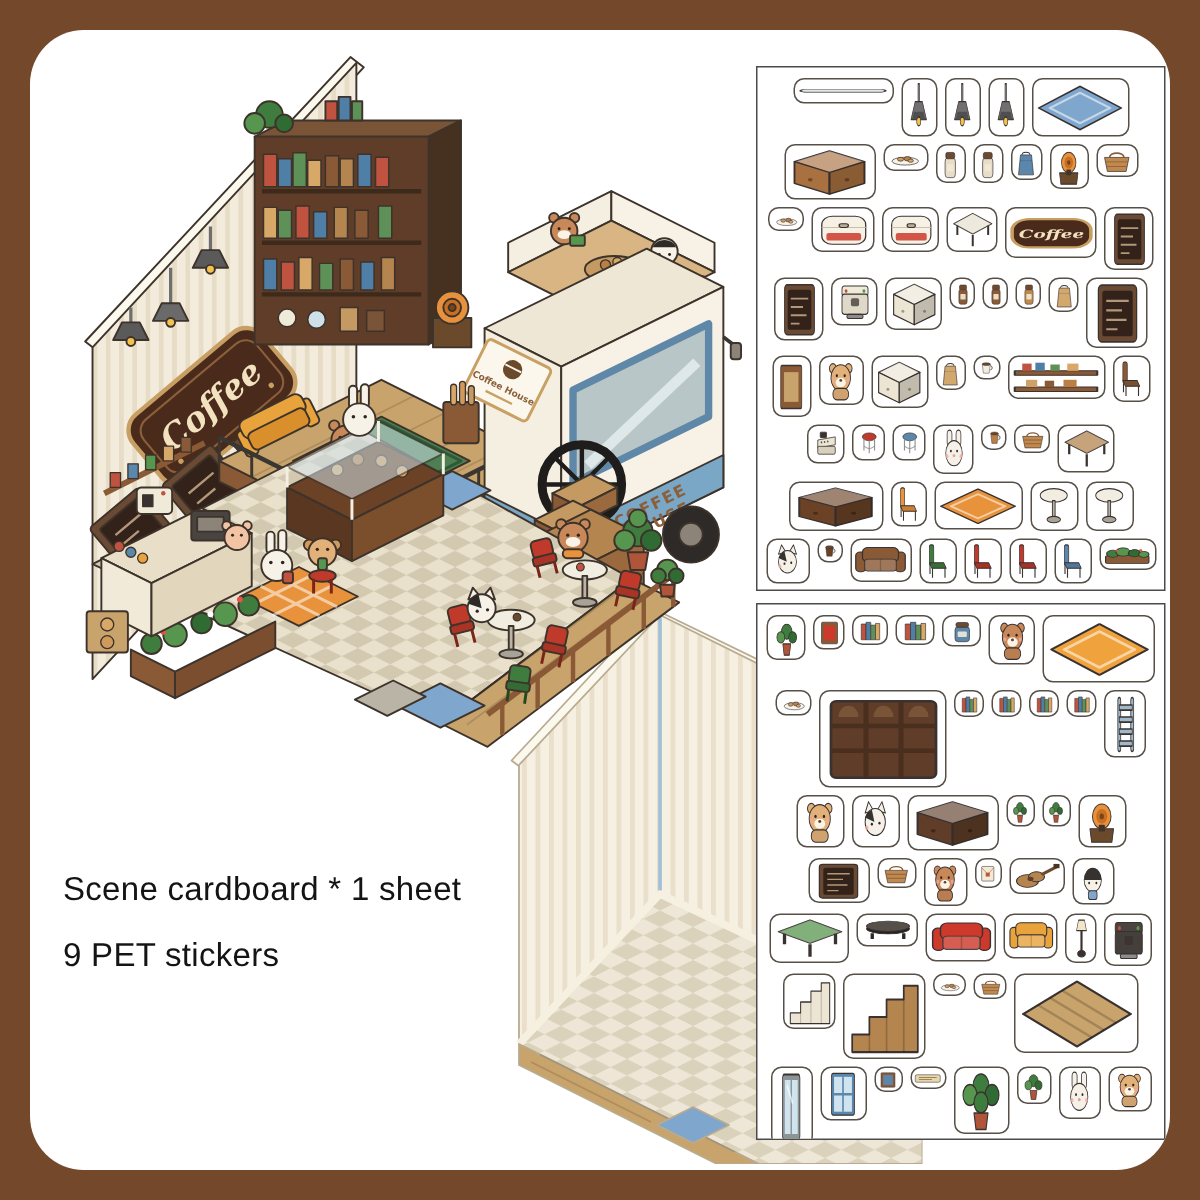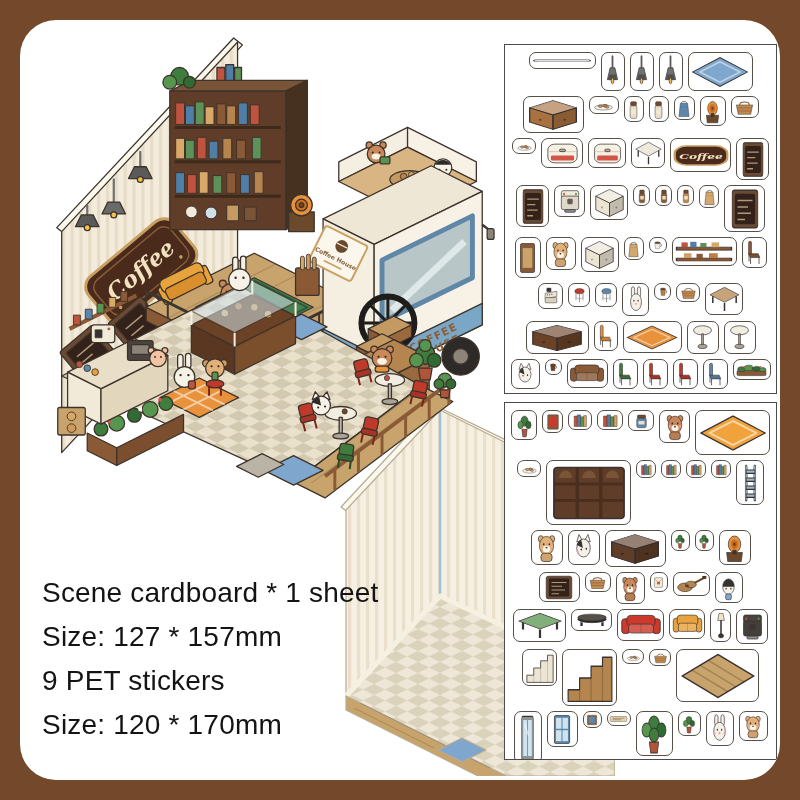--- a/index.html
+++ b/index.html
@@ -10,21 +10,21 @@
   .room{position:absolute;left:310px;top:378px;width:285px;height:378px;z-index:1;}
   .sheet{position:absolute;left:484px;width:273px;background:#fff;border:1.6px solid #4b4b4b;
          box-sizing:border-box;padding:7px 5px;display:flex;flex-wrap:wrap;gap:5px 5px;
          align-content:flex-start;justify-content:center;overflow:hidden;z-index:3;}
   .sheet1{top:24px;height:350px;}
   .sheet2{top:382px;height:358px;}
   .sticker{background:#fff;border:1.5px solid #565048;border-radius:7px;padding:1.5px;flex:none;
            box-sizing:content-box;display:flex;}
   .sticker svg{width:100%;height:100%;}
   .specs{position:absolute;left:22px;top:560px;z-index:2;color:#141414;}
-  .specs p{margin:0 0 18px 0;font-size:28px;line-height:26px;letter-spacing:.2px;}
+  .specs p{margin:0 0 18px 0;font-size:22px;line-height:26px;letter-spacing:.2px;}
 </style>
 </head>
 <body>
 
 <div class="stage" id="stage" style="background: rgb(115, 72, 43);">
   <div class="panel" id="panel" style="background: rgb(255, 255, 255);">
 
     <svg class="scene" viewBox="0 0 460 475">
       <defs>
         <pattern id="st" width="9" height="9" patternUnits="userSpaceOnUse">
@@ -1481,19 +1481,17 @@
               <circle cx="33.5" cy="19" r="2" fill="#f2a9a0" opacity=".8" stroke="none"></circle>
               <rect x="14" y="27" width="20" height="11" rx="5" fill="#e2b079"></rect>
               <rect x="14" y="27" width="20" height="11" rx="5" fill="#000" opacity=".08" stroke="none"></rect>
             </g>
           </svg>
         </div>
       </div>
 
     <div class="specs">
       <p>Scene cardboard * 1 sheet</p>
-      <p>Size: 127 * 157mm</p>
       <p>9 PET stickers</p>
-      <p>Size: 120 * 170mm</p>
     </div>
 
   </div>
 </div>
 
 </body></html>

